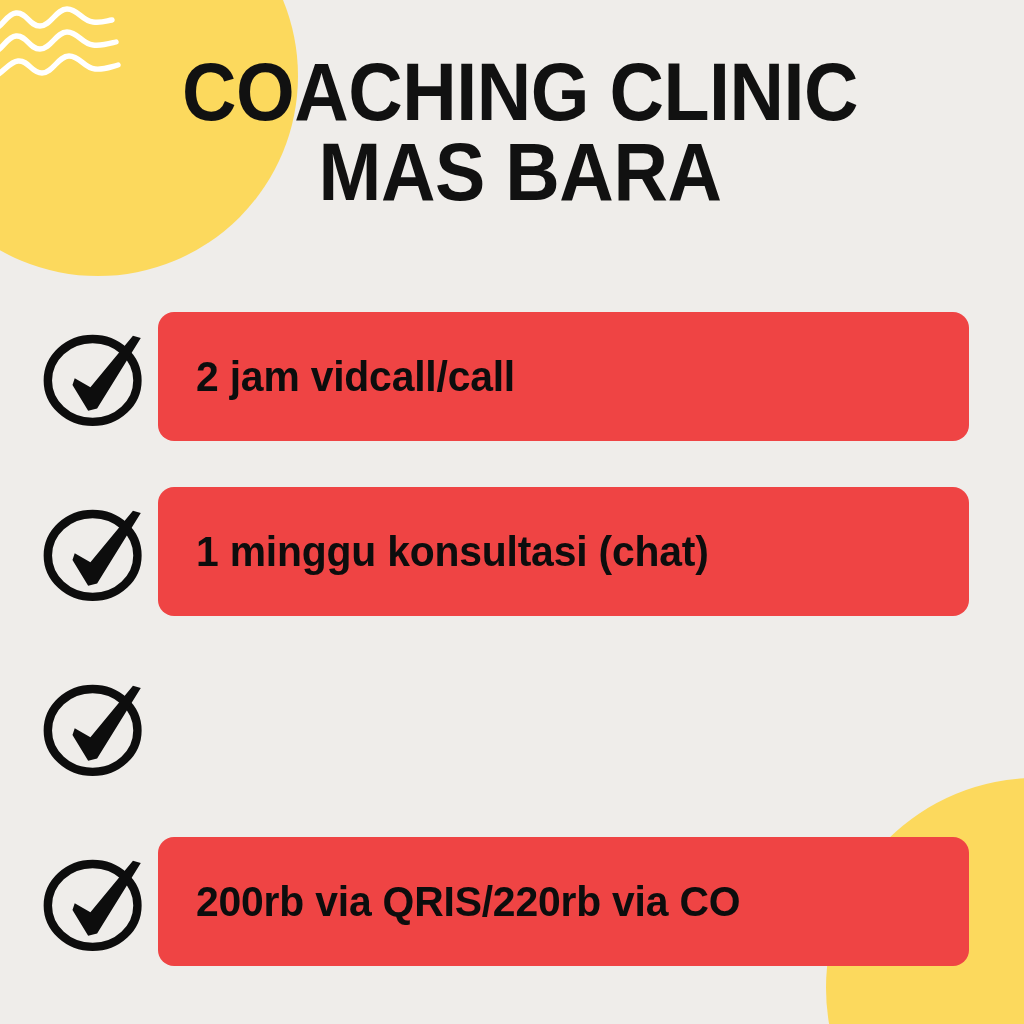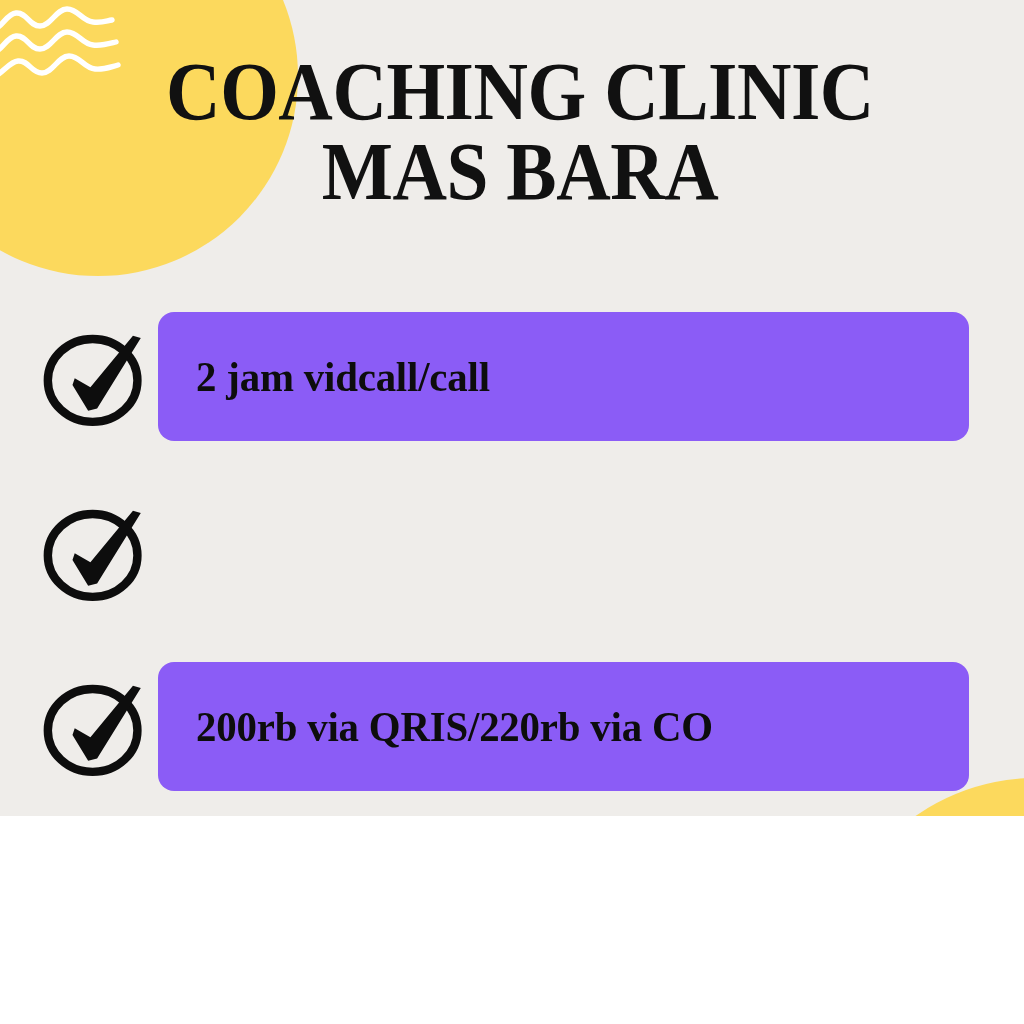--- a/index.html
+++ b/index.html
@@ -4,24 +4,24 @@
 <title>Coaching Clinic Mas Bara</title>
 <style>
   html, body {
     margin: 0;
     padding: 0;
     background: #ffffff;
   }
   #poster {
     position: relative;
     width: 1024px;
-    height: 816px;
+    height: 1024px;
     overflow: hidden;
     background: #efedea;
-    font-family: Liberation Serif, serif;
+    font-family: Liberation Sans, sans-serif;
   }
 
   
   .blob {
     position: absolute;
     border-radius: 50%;
     background: #fcd95d;
   }
   #blob-top-left {
     left: -102px;
@@ -88,21 +88,21 @@
     top: 8px;
     width: 112px;
     height: 112px;
   }
   .feature-bar {
     position: absolute;
     left: 158px;
     right: 55px;
     top: 0;
     height: 129px;
-    background: #8b5cf6;
+    background: #ef4444;
     border-radius: 16px;
     display: flex;
     align-items: center;
   }
   .feature-text {
     color: #0d0d0d;
     font-weight: bold;
     font-size: 43px;
     letter-spacing: -0.2px;
     padding-left: 40px;
@@ -138,20 +138,29 @@
     <div class="feature-row">
       <svg class="check-icon" viewBox="0 0 100 100">
         <ellipse cx="47" cy="54" rx="40" ry="37" fill="none" stroke="#0d0d0d" stroke-width="7.5"></ellipse>
         <path d="M29,58 L31,52 L45,60 L83,14 L90,16 L51,79 L43,81 Z" fill="#0d0d0d"></path>
       </svg>
       <div class="feature-bar">
         <span class="feature-text">2 jam vidcall/call</span>
       </div>
     </div>
 
+    <div class="feature-row">
+      <svg class="check-icon" viewBox="0 0 100 100">
+        <ellipse cx="47" cy="54" rx="40" ry="37" fill="none" stroke="#0d0d0d" stroke-width="7.5"></ellipse>
+        <path d="M29,58 L31,52 L45,60 L83,14 L90,16 L51,79 L43,81 Z" fill="#0d0d0d"></path>
+      </svg>
+      <div class="feature-bar">
+        <span class="feature-text">1 minggu konsultasi (chat)</span>
+      </div>
+    </div>
 
     <div class="feature-row">
       <svg class="check-icon" viewBox="0 0 100 100">
         <ellipse cx="47" cy="54" rx="40" ry="37" fill="none" stroke="#0d0d0d" stroke-width="7.5"></ellipse>
         <path d="M29,58 L31,52 L45,60 L83,14 L90,16 L51,79 L43,81 Z" fill="#0d0d0d"></path>
       </svg>
     </div>
 
     <div class="feature-row last">
       <svg class="check-icon" viewBox="0 0 100 100">

